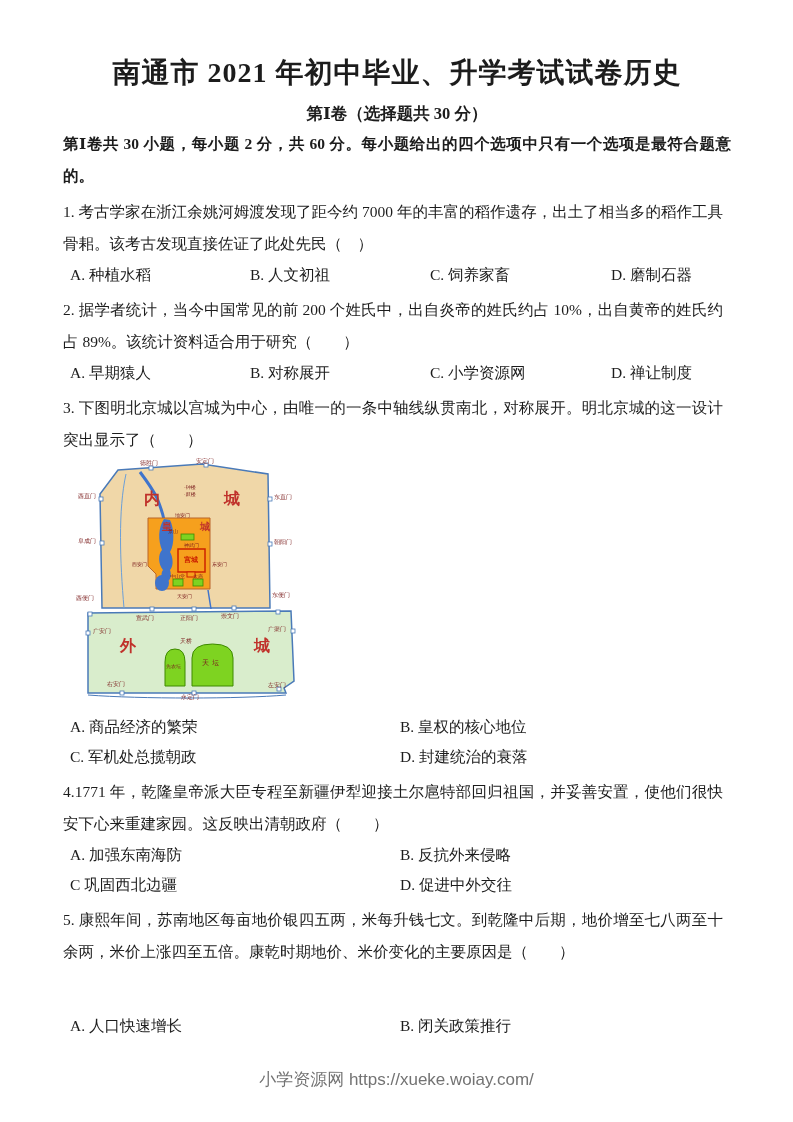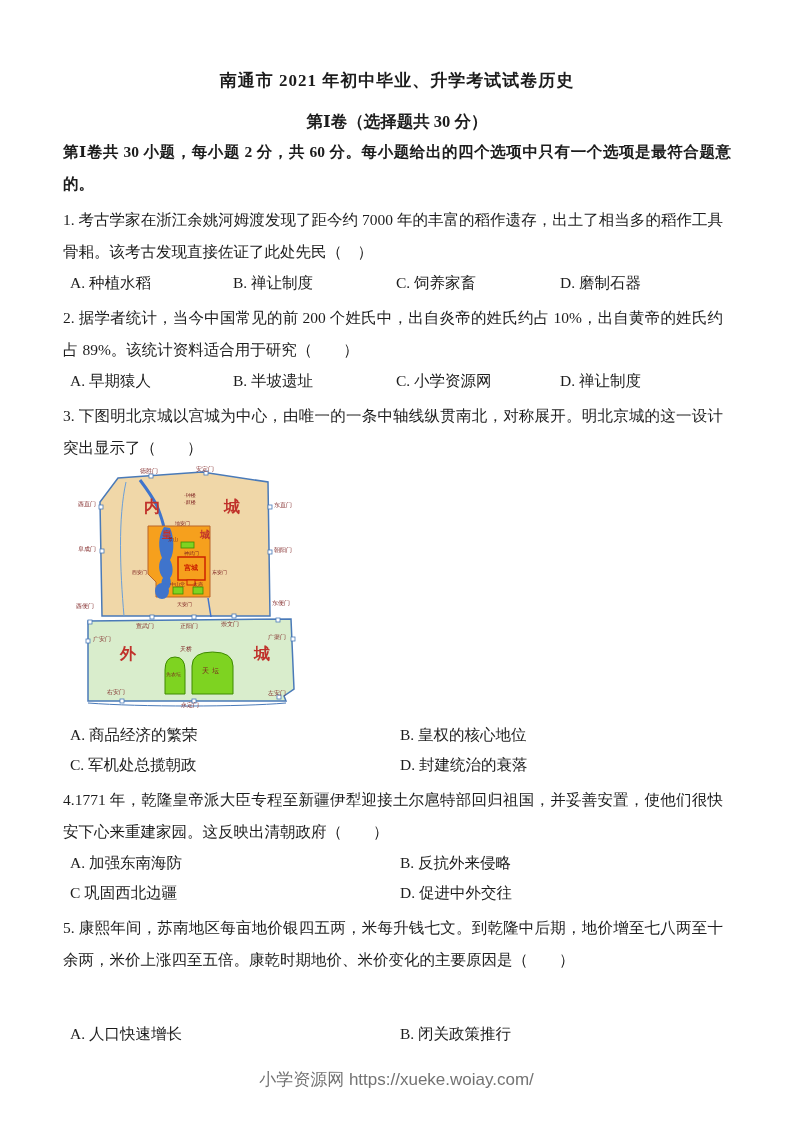--- a/index.html
+++ b/index.html
@@ -7,43 +7,43 @@
     position:relative;
     width:793px;height:1122px;
     margin:0 auto;
     background:#ffffff;
     font-family:"Liberation Serif","DejaVu Serif",serif;
     color:#1c1c1c;
     overflow:hidden;
   }
   .content{padding:60px 62px 0 63px;}
   .title{
-    margin:8px;text-align:center;
-    font-size:17px;font-weight:bold;line-height:26px;
+    margin:0;text-align:center;
+    font-size:28px;font-weight:bold;line-height:26px;
     letter-spacing:1px;
   }
   .subtitle{
     margin:17px 0 0 0;text-align:center;
     font-size:16.5px;font-weight:bold;line-height:22px;
   }
   .intro{
     margin:3px 0 0 0;
     font-size:15.5px;font-weight:bold;line-height:32px;
     text-align:justify;
   }
   .q{margin:0;}
   .stem{
     margin:4px 8px 0 0;
     font-size:15.5px;line-height:32px;text-align:justify;
   }
   .opts{
     display:grid;margin:0 0 0 7px;
     font-size:15.5px;line-height:30px;
   }
-  .opts.cols4{grid-template-columns:163px 163px 164px 1fr;}
+  .opts.cols4{grid-template-columns:163px 163px 164px 1fr;gap:17px;}
   .opts.cols2{grid-template-columns:330px 1fr;}
   .opts span{white-space:nowrap;}
   
   .map{
     position:relative;
     width:224px;height:242px;
     margin:6px 0 8px 17px;
   }
   .map svg{position:absolute;left:0;top:0;}
   .ml{
@@ -76,31 +76,31 @@
   <div class="content">
 
     <h1 class="title">南通市 2021 年初中毕业、升学考试试卷历史</h1>
     <h2 class="subtitle">第Ⅰ卷（选择题共 30 分）</h2>
     <p class="intro">第Ⅰ卷共 30 小题，每小题 2 分，共 60 分。每小题给出的四个选项中只有一个选项是最符合题意的。</p>
 
     <div class="q">
       <p class="stem">1. 考古学家在浙江余姚河姆渡发现了距今约 7000 年的丰富的稻作遗存，出土了相当多的稻作工具骨耜。该考古发现直接佐证了此处先民（　）</p>
       <div class="opts cols4">
         <span>A. 种植水稻</span>
-        <span>B. 禅让制度</span>
+        <span>B. 人文初祖</span>
         <span>C. 饲养家畜</span>
         <span>D. 磨制石器</span>
       </div>
     </div>
 
     <div class="q">
       <p class="stem">2. 据学者统计，当今中国常见的前 200 个姓氏中，出自炎帝的姓氏约占 10%，出自黄帝的姓氏约占 89%。该统计资料适合用于研究（　　）</p>
       <div class="opts cols4">
         <span>A. 早期猿人</span>
-        <span>B. 半坡遗址</span>
+        <span>B. 对称展开</span>
         <span>C. 小学资源网</span>
         <span>D. 禅让制度</span>
       </div>
     </div>
 
     <div class="q">
       <p class="stem">3. 下图明北京城以宫城为中心，由唯一的一条中轴线纵贯南北，对称展开。明北京城的这一设计突出显示了（　　）</p>
 
       <div class="map">
         <svg width="224" height="242" viewBox="0 0 224 242">

